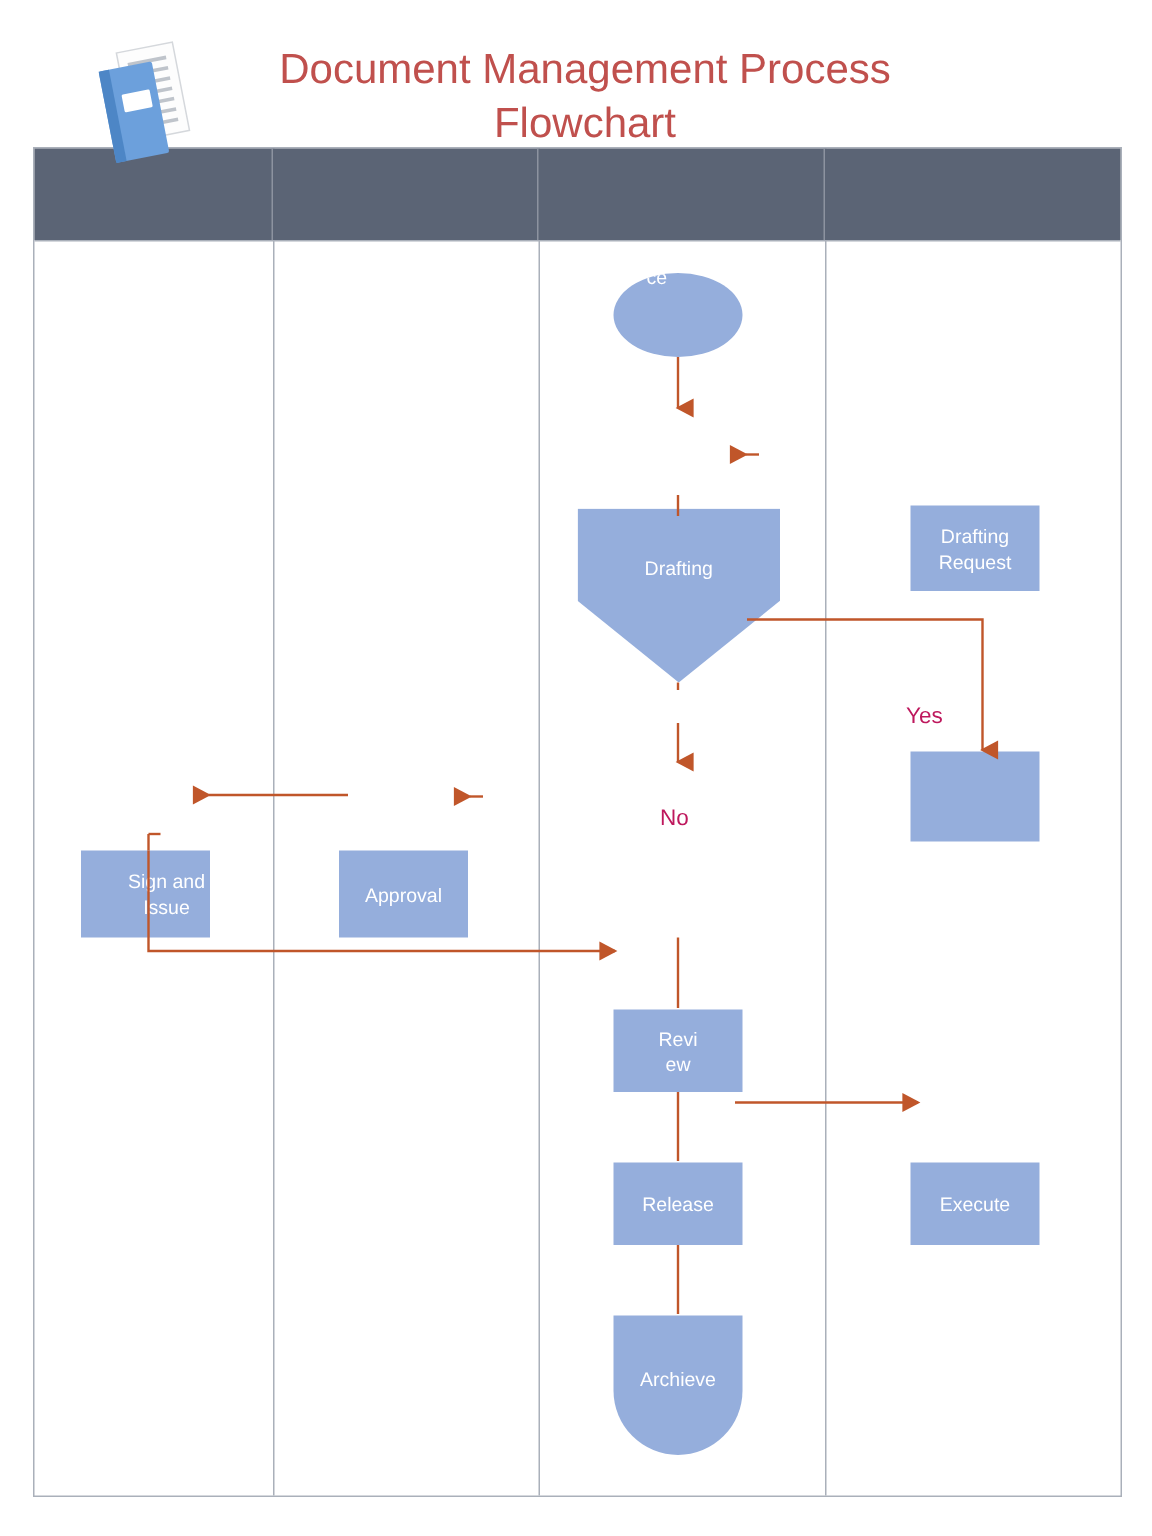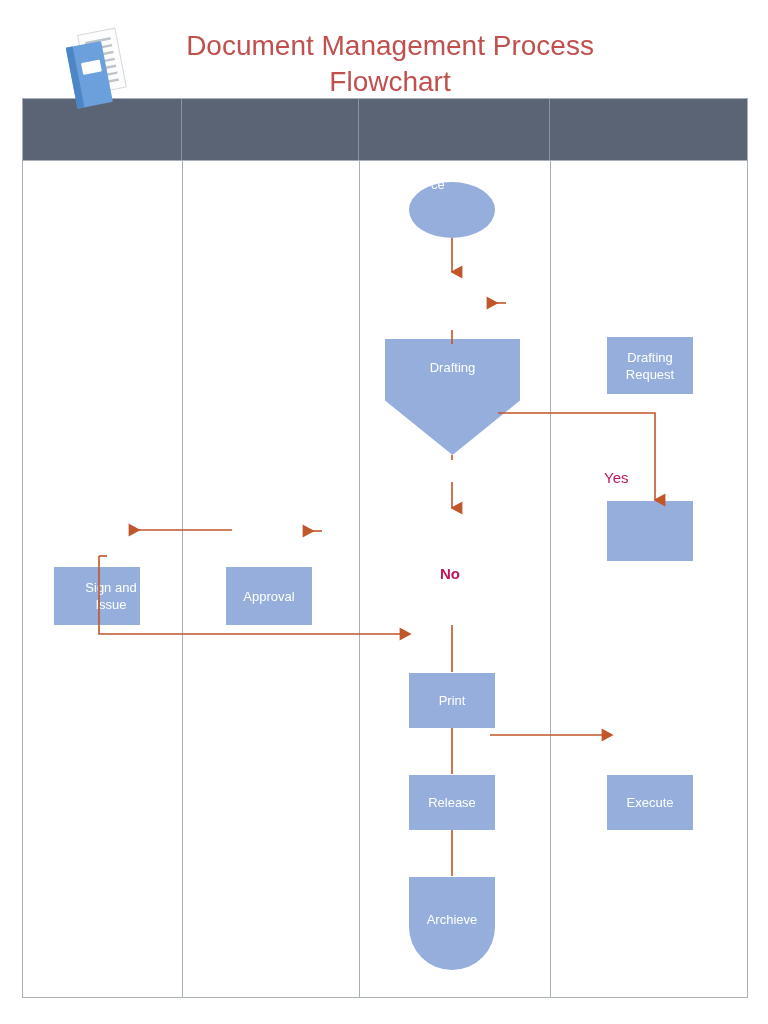--- a/index.html
+++ b/index.html
@@ -116,21 +116,21 @@
   .node.clip { overflow: hidden; }
   .node-oval { border-radius: 50%; }
   .node-rounded-bottom {
     border-radius: 0 0 70px 70px;
     align-items: flex-start;
     padding-top: 34px;
   }
   .node-pentagon {
     clip-path: polygon(0% 0%, 100% 0%, 100% 53%, 50% 100%, 0% 53%);
     align-items: flex-start;
-    padding-top: 20px;
+    padding-top: 31px;
   }
   .node-overflow {
     align-items: flex-start;
     padding-top: 12px;
   }
 
   .lbl {
     position: absolute;
     color: #be185d;
     font-size: 15px;
@@ -252,31 +252,31 @@
   <div class="node node-overflow" style="left:54px; top:567px; width:86px; height:58px;">
     <span style="display:block; width:100%;margin-left:28px;">Sign and Issue</span>
   </div>
 
   <div class="node" style="left:226px; top:567px; width:86px; height:58px;">
     <span>Approval</span>
   </div>
 
 
   <div class="node" style="left:409px; top:673px; width:86px; height:55px; padding:0 28px;">
-    <span style="display:block; width:100%; word-break:break-all;">Print</span>
+    <span style="display:block; width:100%; word-break:break-all;">Review</span>
   </div>
 
   <div class="node" style="left:409px; top:775px; width:86px; height:55px;">
     <span>Release</span>
   </div>
 
   <div class="node" style="left:607px; top:775px; width:86px; height:55px;">
     <span>Execute</span>
   </div>
 
   <div class="node node-rounded-bottom" style="left:409px; top:877px; width:86px; height:93px;">
     <span>Archieve</span>
   </div>
 
   <div class="lbl" style="left:604px; top:469px;">Yes</div>
-  <div class="lbl" style="left:440px; top:565px;font-weight:bold;">No</div>
+  <div class="lbl" style="left:440px; top:537px;">No</div>
 
 </div>
 
 </body></html>

